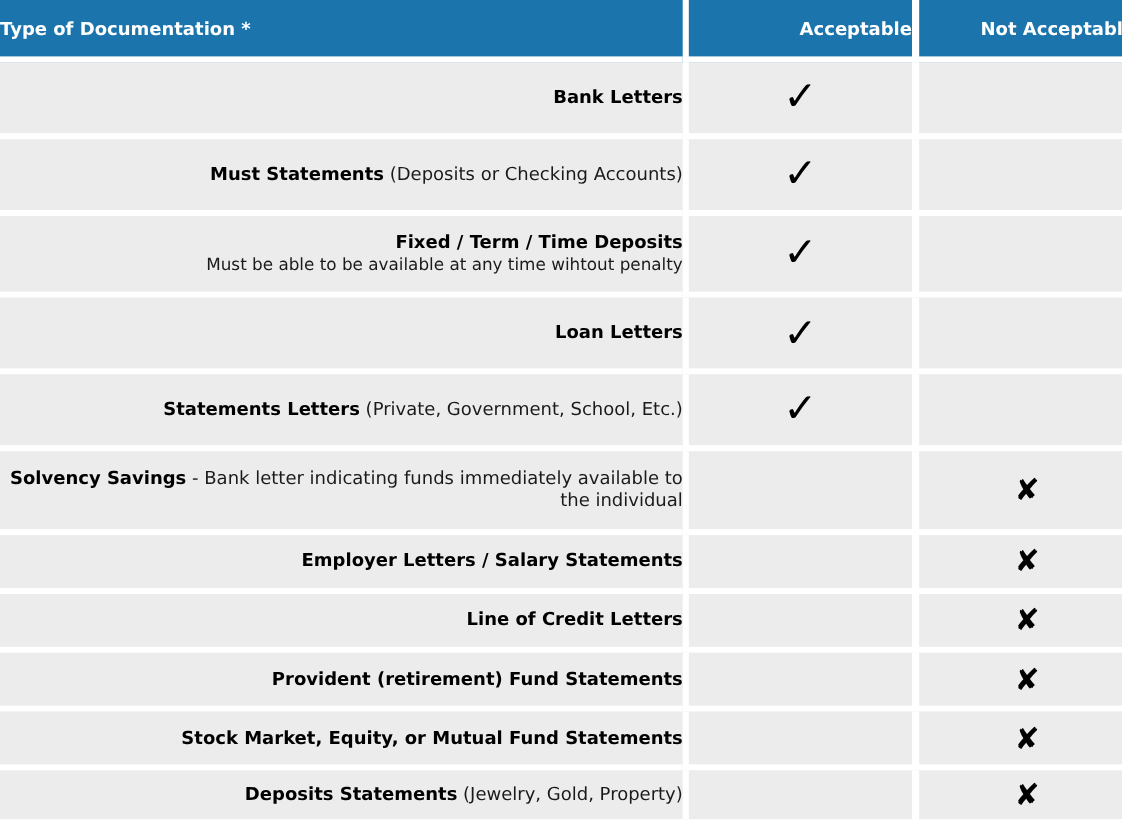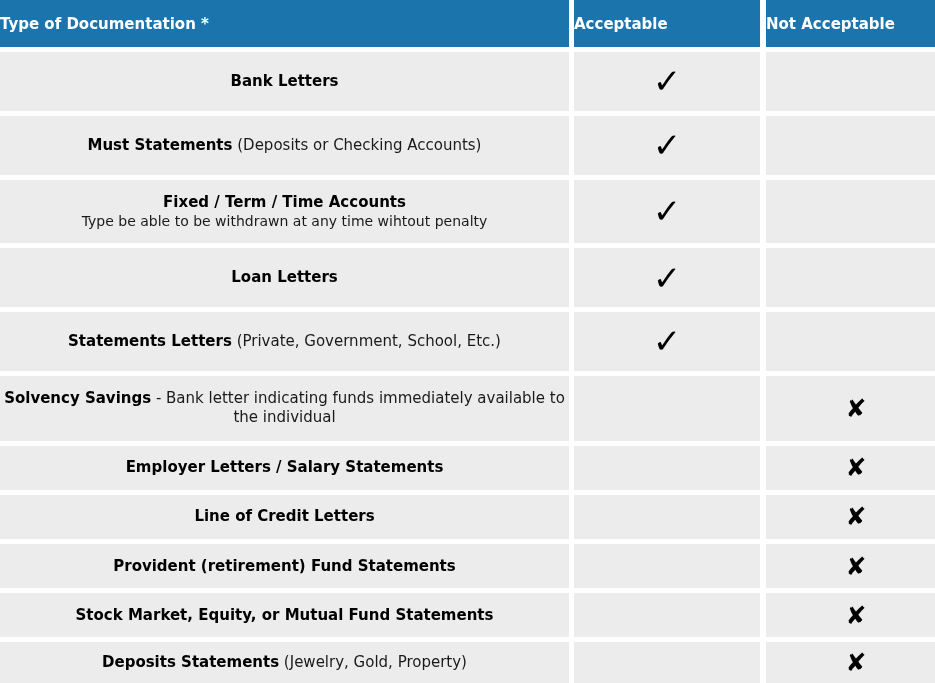--- a/index.html
+++ b/index.html
@@ -31,30 +31,30 @@
   }
   th {
     background: #1b75ac;
     color: #ffffff;
     font-size: 15px;
     font-weight: bold;
     height: 47px;
     vertical-align: middle;
   }
   th.c1 { text-align: left; padding-left: 12px; }
-  th.c2, th.c3 { text-align: left; }
+  th.c2, th.c3 { text-align: right; }
   .c1 { width: 569px; }
   .c2 { width: 186px; border-left: 5px solid #ffffff; }
   .c3 { width: 180px; border-left: 6px solid #ffffff; }
   td {
     background: #ececec;
     vertical-align: middle;
   }
   td.doc {
-    text-align: center;
+    text-align: right;
     padding-left: 12px;
     padding-right: 10px;
     font-size: 15px;
     color: #1a1a1a;
     line-height: 19px;
   }
   td.doc .b {
     font-weight: bold;
     color: #000000;
   }
@@ -114,22 +114,22 @@
     <td class="mark c2">
       <span class="check">✓</span>
     </td>
     <td class="mark c3">
       <span class="cross"></span>
     </td>
   </tr>
 
   <tr>
     <td class="doc c1">
-      <span class="b">Fixed / Term / Time Accounts</span><span class="r"></span>
-      <div class="sub">Type be able to be withdrawn at any time wihtout penalty</div>
+      <span class="b">Fixed / Term / Time Deposits</span><span class="r"></span>
+      <div class="sub">Must be able to be available at any time wihtout penalty</div>
     </td>
     <td class="mark c2">
       <span class="check">✓</span>
     </td>
     <td class="mark c3">
       <span class="cross"></span>
     </td>
   </tr>
 
   <tr>

